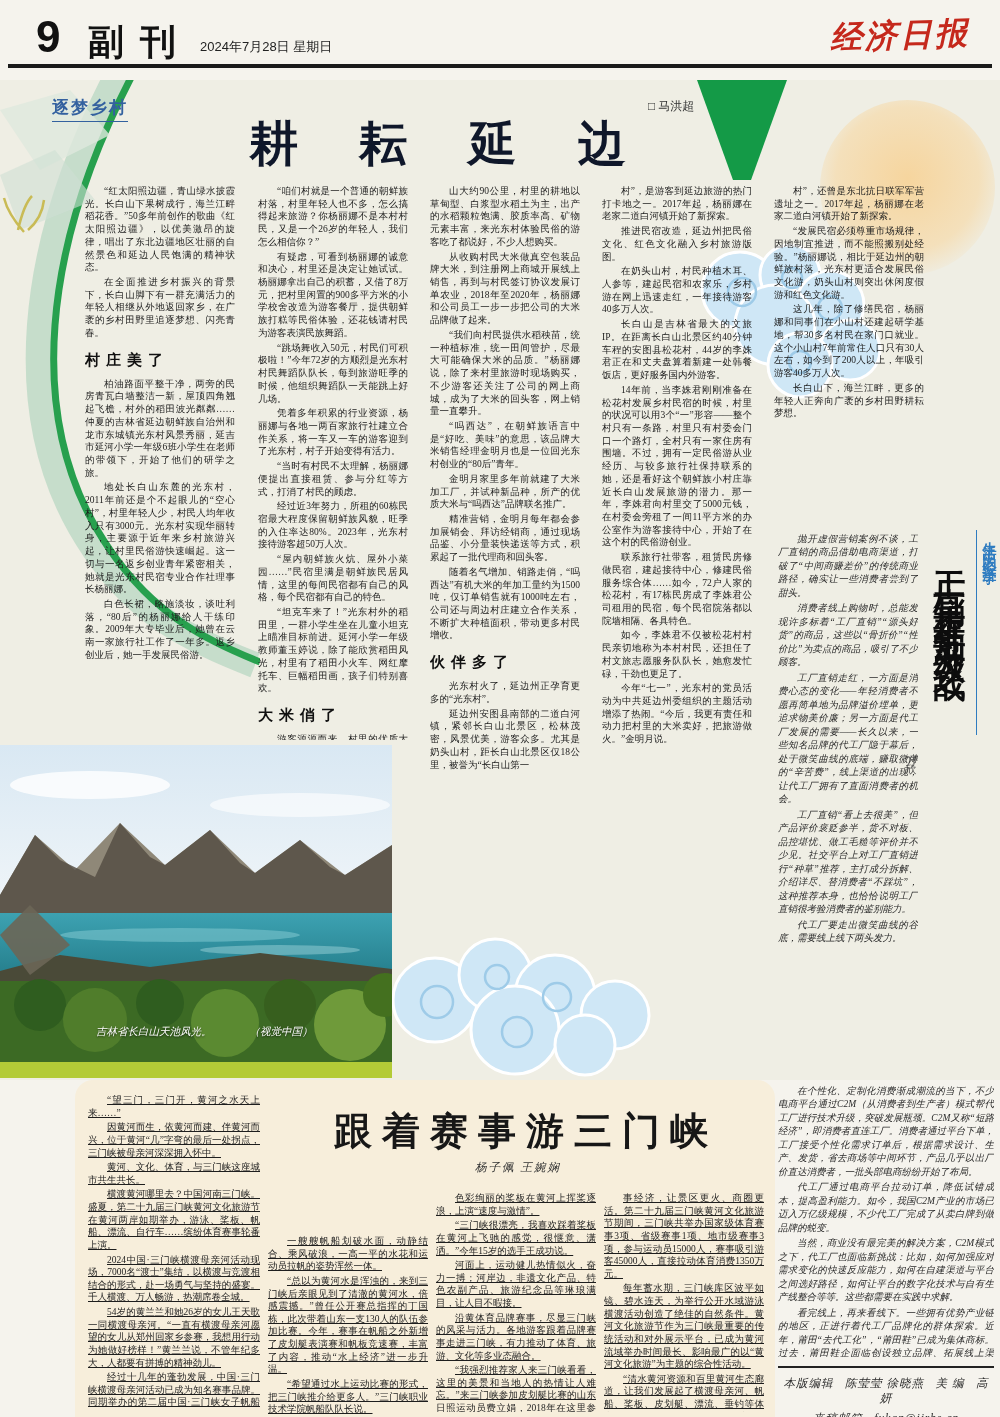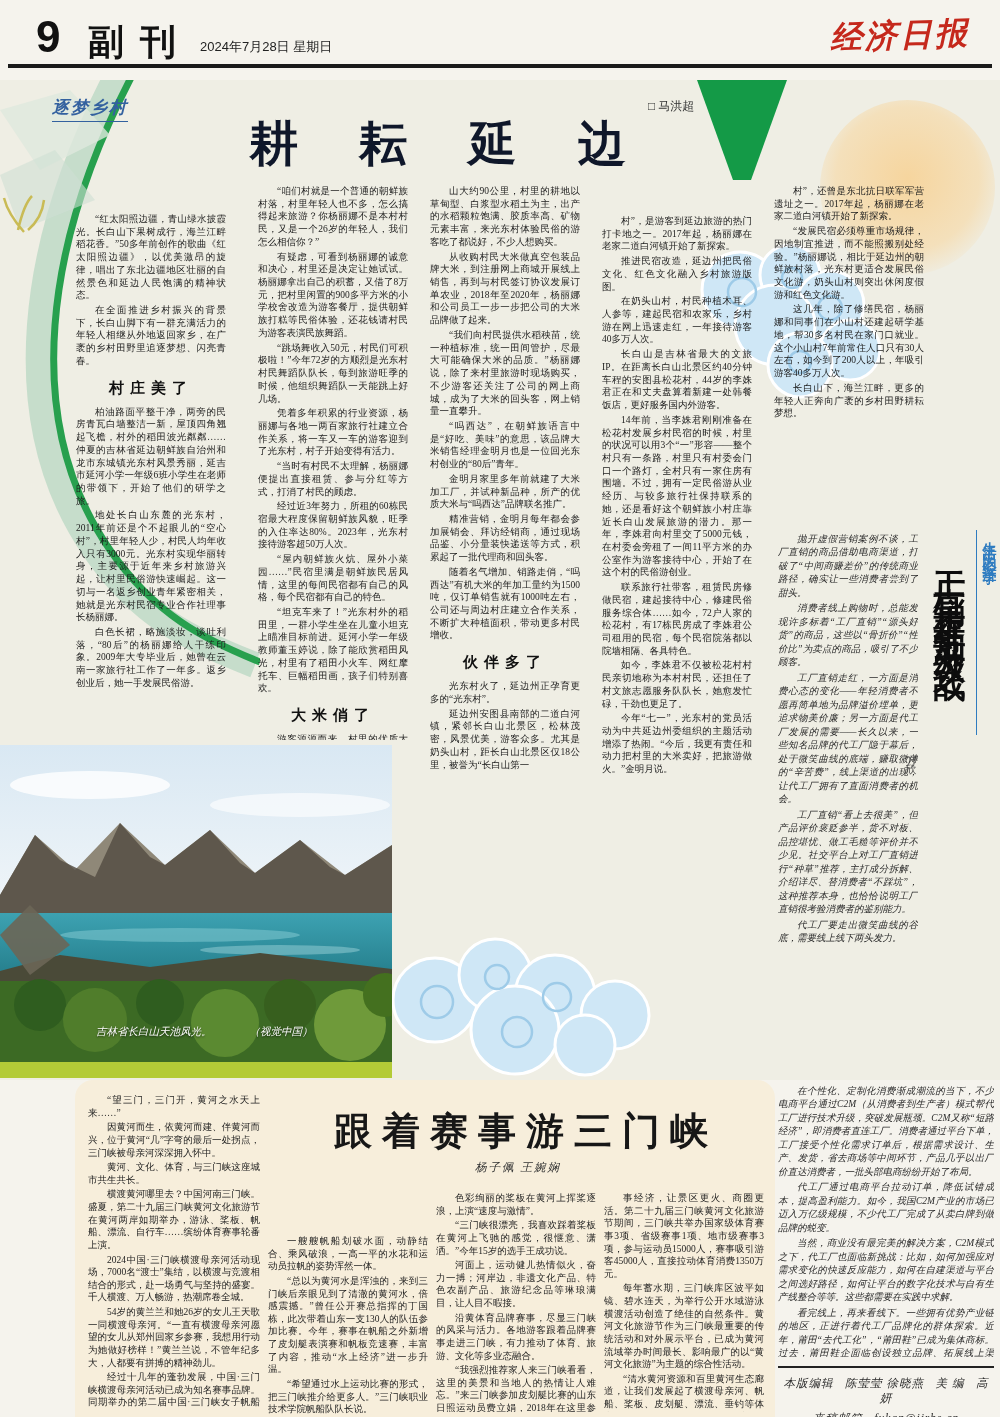--- a/index.html
+++ b/index.html
@@ -9,27 +9,27 @@
   
   .masthead{position:absolute;left:0;top:0;width:1000px;height:70px;}
   .page-num{position:absolute;left:36px;top:12px;font-family:"Liberation Sans",sans-serif;font-size:44px;font-weight:bold;color:#111;}
   .section-name{position:absolute;left:88px;top:18px;font-family:"Liberation Sans",sans-serif;font-size:36px;font-weight:bold;letter-spacing:16px;color:#111;}
   .issue-date{position:absolute;left:200px;top:38px;font-size:13px;color:#222;font-family:"Liberation Sans",sans-serif;}
   .paper-logo{position:absolute;right:30px;top:14px;font-size:32px;font-weight:bold;color:#c5281c;font-style:italic;transform:rotate(-2deg);letter-spacing:3px;}
   .mast-rule{position:absolute;left:8px;right:8px;top:64px;border-top:4px solid #1a1a1a;}
 
   
   .main-panel{position:absolute;left:0;top:80px;width:1000px;height:1000px;background:#efeee4;}
-  .kicker{position:absolute;left:52px;top:16px;font-size:17px;font-weight:bold;font-style:italic;color:#33619f;border-bottom:1px solid #33619f;padding-bottom:2px;letter-spacing:2px;}
+  .kicker{position:absolute;left:52px;top:16px;font-size:17px;font-weight:bold;color:#33619f;border-bottom:1px solid #33619f;padding-bottom:2px;letter-spacing:2px;}
   .main-title{position:absolute;left:215px;top:32px;width:470px;text-align:center;font-family:"Liberation Sans",sans-serif;font-size:48px;font-weight:bold;letter-spacing:24px;color:#0f172a;}
   .main-author{position:absolute;left:648px;top:18px;font-size:12px;color:#333;}
 
   .col{position:absolute;width:150px;font-size:9.5px;line-height:1.34;text-align:justify;color:#1c1c1c;overflow:hidden;}
   .col p{margin:0 0 2px 0;text-indent:2em;}
-  .subhead{font-family:"Liberation Sans",sans-serif;font-weight:bold;font-size:15px;letter-spacing:6px;text-align:center;text-indent:0 !important;margin:10px 0 8px 0 !important;color:#111;}
+  .subhead{font-family:"Liberation Sans",sans-serif;font-weight:bold;font-size:15px;letter-spacing:6px;text-indent:0 !important;margin:10px 0 8px 0 !important;color:#111;}
 
   
   .deco{position:absolute;pointer-events:none;}
   .green-wedge{left:697px;top:0;width:90px;height:100px;background:#149a47;clip-path:polygon(0 0,100% 0,60% 100%,40% 100%);}
   .sun{left:820px;top:20px;width:175px;height:175px;border-radius:50%;background:radial-gradient(circle at 50% 45%, #f6d59e 0%, #f4e0bb 55%, rgba(244,228,197,0) 78%);}
 
   
   .photo{position:absolute;left:0;top:665px;width:392px;height:317px;overflow:hidden;}
   .photo-caption{position:absolute;left:96px;top:945px;width:290px;font-size:10.5px;color:#fff;text-shadow:0 1px 2px rgba(0,0,0,.7);display:flex;gap:38px;font-style:italic;}
   .lime-bar{position:absolute;left:0;top:982px;width:392px;height:16px;background:#b3cb37;}
@@ -40,21 +40,21 @@
   .sidebar-author{position:absolute;left:903px;top:748px;writing-mode:vertical-rl;font-size:11px;letter-spacing:7px;color:#444;}
   .sidebar-body{position:absolute;font-size:9.5px;line-height:1.42;font-style:italic;text-align:justify;color:#2a2a2a;overflow:hidden;}
   .sidebar-body p{margin:0 0 2px 0;text-indent:2em;}
   .sb1{left:778px;top:533px;width:140px;height:545px;}
   .sb2{left:778px;top:1085px;width:216px;height:272px;}
 
   
   .bottom-panel{position:absolute;left:75px;top:1080px;width:700px;height:337px;background:#f7eedb;border-radius:18px 18px 0 0;}
   .bottom-title{position:absolute;left:268px;top:1098px;width:500px;text-align:center;font-size:38px;font-weight:bold;letter-spacing:10px;color:#171717;}
   .bottom-byline{position:absolute;left:268px;top:1160px;width:500px;text-align:center;font-size:11.5px;font-style:italic;color:#333;letter-spacing:2px;}
-  .bcol{position:absolute;width:160px;font-size:9.5px;line-height:1.33;text-align:justify;color:#1e1e1e;overflow:hidden;}
+  .bcol{position:absolute;width:160px;font-size:9.5px;line-height:1.33;text-align:justify;color:#1e1e1e;overflow:hidden;text-decoration:underline;}
   .bcol p{margin:0 0 2px 0;text-indent:2em;}
   .intro-col{left:88px;top:1094px;width:172px;height:316px;}
   .bc2{left:268px;top:1235px;height:220px;}
   .bc3{left:436px;top:1192px;height:220px;}
   .bc4{left:604px;top:1192px;height:220px;}
 
   
   .footer{position:absolute;left:778px;top:1366px;width:216px;border-top:2px solid #222;padding-top:8px;font-size:11.5px;color:#2b2b2b;text-align:center;font-style:italic;}
   .footer .row{margin-bottom:5px;letter-spacing:1px;}
 </style>
@@ -112,21 +112,21 @@
           <circle cx="132" cy="57" r="12"></circle>
           <circle cx="192" cy="77" r="14"></circle>
           <circle cx="152" cy="112" r="15"></circle>
       </g>
     </svg>
 
     <div class="kicker">逐梦乡村</div>
     <h1 class="main-title" style="margin:0;">耕 耘 延 边</h1>
     <div class="main-author">□ 马洪超</div>
 
-    <div class="col" style="left:76px;top:105px;height:555px;margin-top:28px;">
+    <div class="col" style="left:85px;top:105px;height:555px;">
       <p>“红太阳照边疆，青山绿水披霞光。长白山下果树成行，海兰江畔稻花香。”50多年前创作的歌曲《红太阳照边疆》，以优美激昂的旋律，唱出了东北边疆地区壮丽的自然景色和延边人民饱满的精神状态。</p>
       <p>在全面推进乡村振兴的背景下，长白山脚下有一群充满活力的年轻人相继从外地返回家乡，在广袤的乡村田野里追逐梦想、闪亮青春。</p>
       <div class="subhead">村庄美了</div>
       <p>柏油路面平整干净，两旁的民房青瓦白墙整洁一新，屋顶四角翘起飞檐，村外的稻田波光粼粼……仲夏的吉林省延边朝鲜族自治州和龙市东城镇光东村风景秀丽，延吉市延河小学一年级6班小学生在老师的带领下，开始了他们的研学之旅。</p>
       <p>地处长白山东麓的光东村，2011年前还是个不起眼儿的“空心村”，村里年轻人少，村民人均年收入只有3000元。光东村实现华丽转身，主要源于近年来乡村旅游兴起，让村里民俗游快速崛起。这一切与一名返乡创业青年紧密相关，她就是光东村民宿专业合作社理事长杨丽娜。</p>
       <p>白色长裙，略施淡妆，谈吐利落，“80后”的杨丽娜给人干练印象。2009年大专毕业后，她曾在云南一家旅行社工作了一年多。返乡创业后，她一手发展民俗游。</p>
     </div>
 
     <div class="col" style="left:258px;top:105px;height:555px;">
       <p>“咱们村就是一个普通的朝鲜族村落，村里年轻人也不多，怎么搞得起来旅游？你杨丽娜不是本村村民，又是一个26岁的年轻人，我们怎么相信你？”</p>
@@ -148,21 +148,21 @@
       <p>“我们向村民提供水稻秧苗，统一种植标准，统一田间管护，尽最大可能确保大米的品质。”杨丽娜说，除了来村里旅游时现场购买，不少游客还关注了公司的网上商城，成为了大米的回头客，网上销量一直攀升。</p>
       <p>“吗西达”，在朝鲜族语言中是“好吃、美味”的意思，该品牌大米销售经理金明月也是一位回光东村创业的“80后”青年。</p>
       <p>金明月家里多年前就建了大米加工厂，并试种新品种，所产的优质大米与“吗西达”品牌联名推广。</p>
       <p>精准营销，金明月每年都会参加展销会、拜访经销商，通过现场品鉴、小分量装快递送等方式，积累起了一批代理商和回头客。</p>
       <p>随着名气增加、销路走俏，“吗西达”有机大米的年加工量约为1500吨，仅订单销售就有1000吨左右，公司还与周边村庄建立合作关系，不断扩大种植面积，带动更多村民增收。</p>
       <div class="subhead">伙伴多了</div>
       <p>光东村火了，延边州正孕育更多的“光东村”。</p>
       <p>延边州安图县南部的二道白河镇，紧邻长白山北景区，松林茂密，风景优美，游客众多。尤其是奶头山村，距长白山北景区仅18公里，被誉为“长白山第一</p>
     </div>
 
-    <div class="col" style="left:602px;top:105px;height:878px;margin-top:30px;">
+    <div class="col" style="left:602px;top:105px;height:878px;">
       <p>村”，是游客到延边旅游的热门打卡地之一。2017年起，杨丽娜在老家二道白河镇开始了新探索。</p>
       <p>推进民宿改造，延边州把民俗文化、红色文化融入乡村旅游版图。</p>
       <p>在奶头山村，村民种植木耳、人参等，建起民宿和农家乐，乡村游在网上迅速走红，一年接待游客40多万人次。</p>
       <p>长白山是吉林省最大的文旅IP。在距离长白山北景区约40分钟车程的安图县松花村，44岁的李姝君正在和丈夫盘算着新建一处韩餐饭店，更好服务国内外游客。</p>
       <p>14年前，当李姝君刚刚准备在松花村发展乡村民宿的时候，村里的状况可以用3个“一”形容——整个村只有一条路，村里只有村委会门口一个路灯，全村只有一家住房有围墙。不过，拥有一定民俗游从业经历、与较多旅行社保持联系的她，还是看好这个朝鲜族小村庄靠近长白山发展旅游的潜力。那一年，李姝君向村里交了5000元钱，在村委会旁租了一间11平方米的办公室作为游客接待中心，开始了在这个村的民俗游创业。</p>
       <p>联系旅行社带客，租赁民房修做民宿，建起接待中心，修建民俗服务综合体……如今，72户人家的松花村，有17栋民房成了李姝君公司租用的民宿，每个民宿院落都以院墙相隔、各具特色。</p>
       <p>如今，李姝君不仅被松花村村民亲切地称为本村村民，还担任了村文旅志愿服务队队长，她愈发忙碌，干劲也更足了。</p>
       <p>今年“七一”，光东村的党员活动为中共延边州委组织的主题活动增添了热闹。“今后，我更有责任和动力把村里的大米卖好，把旅游做火。”金明月说。</p>
     </div>
 

